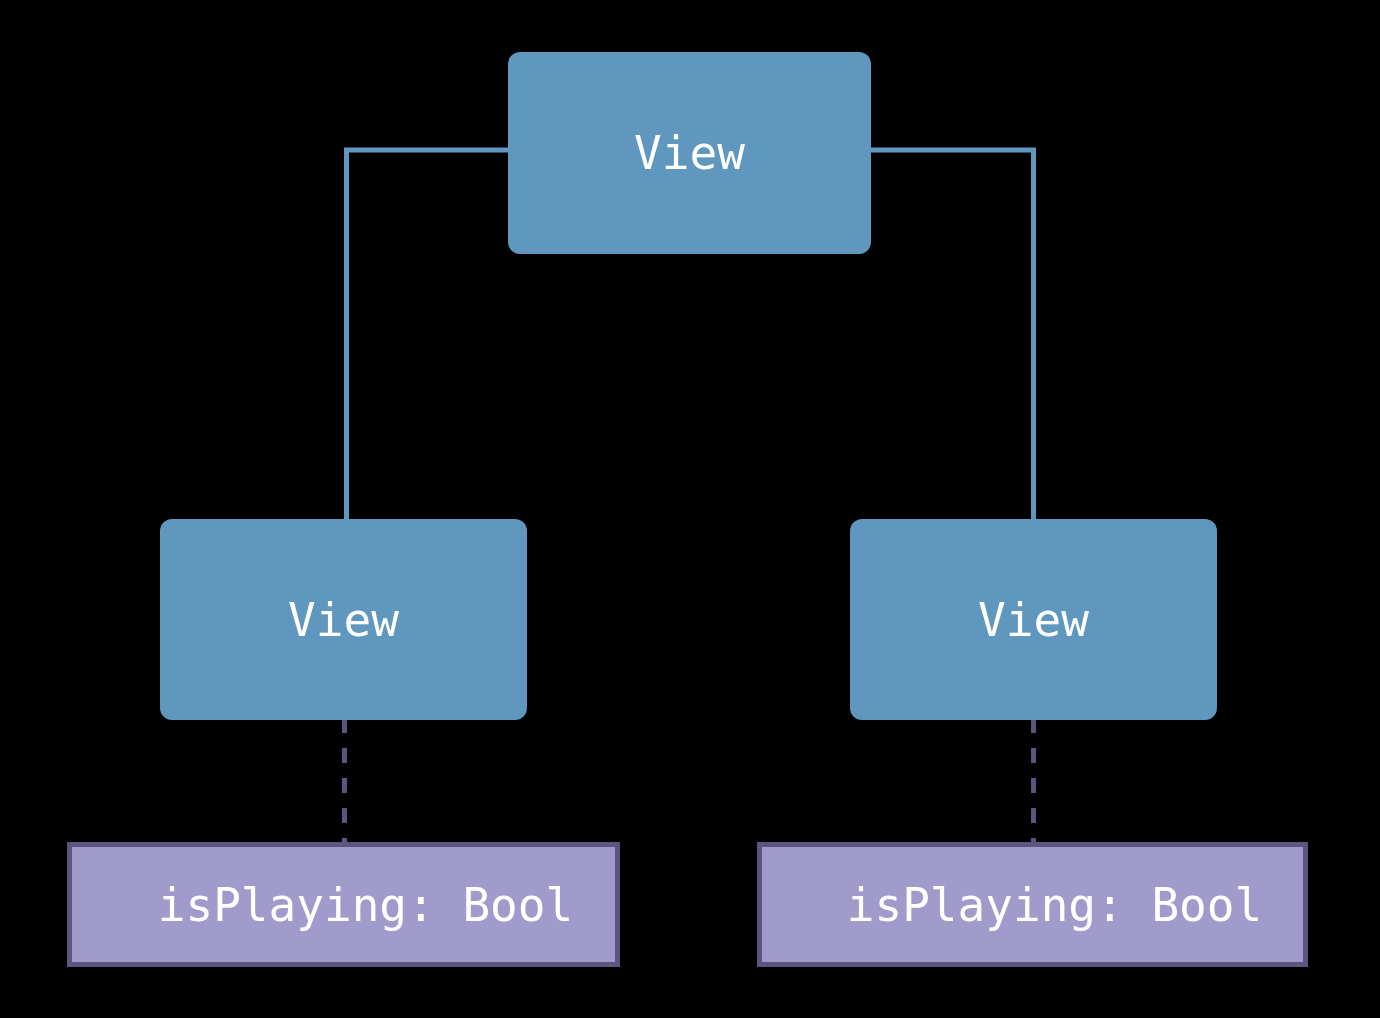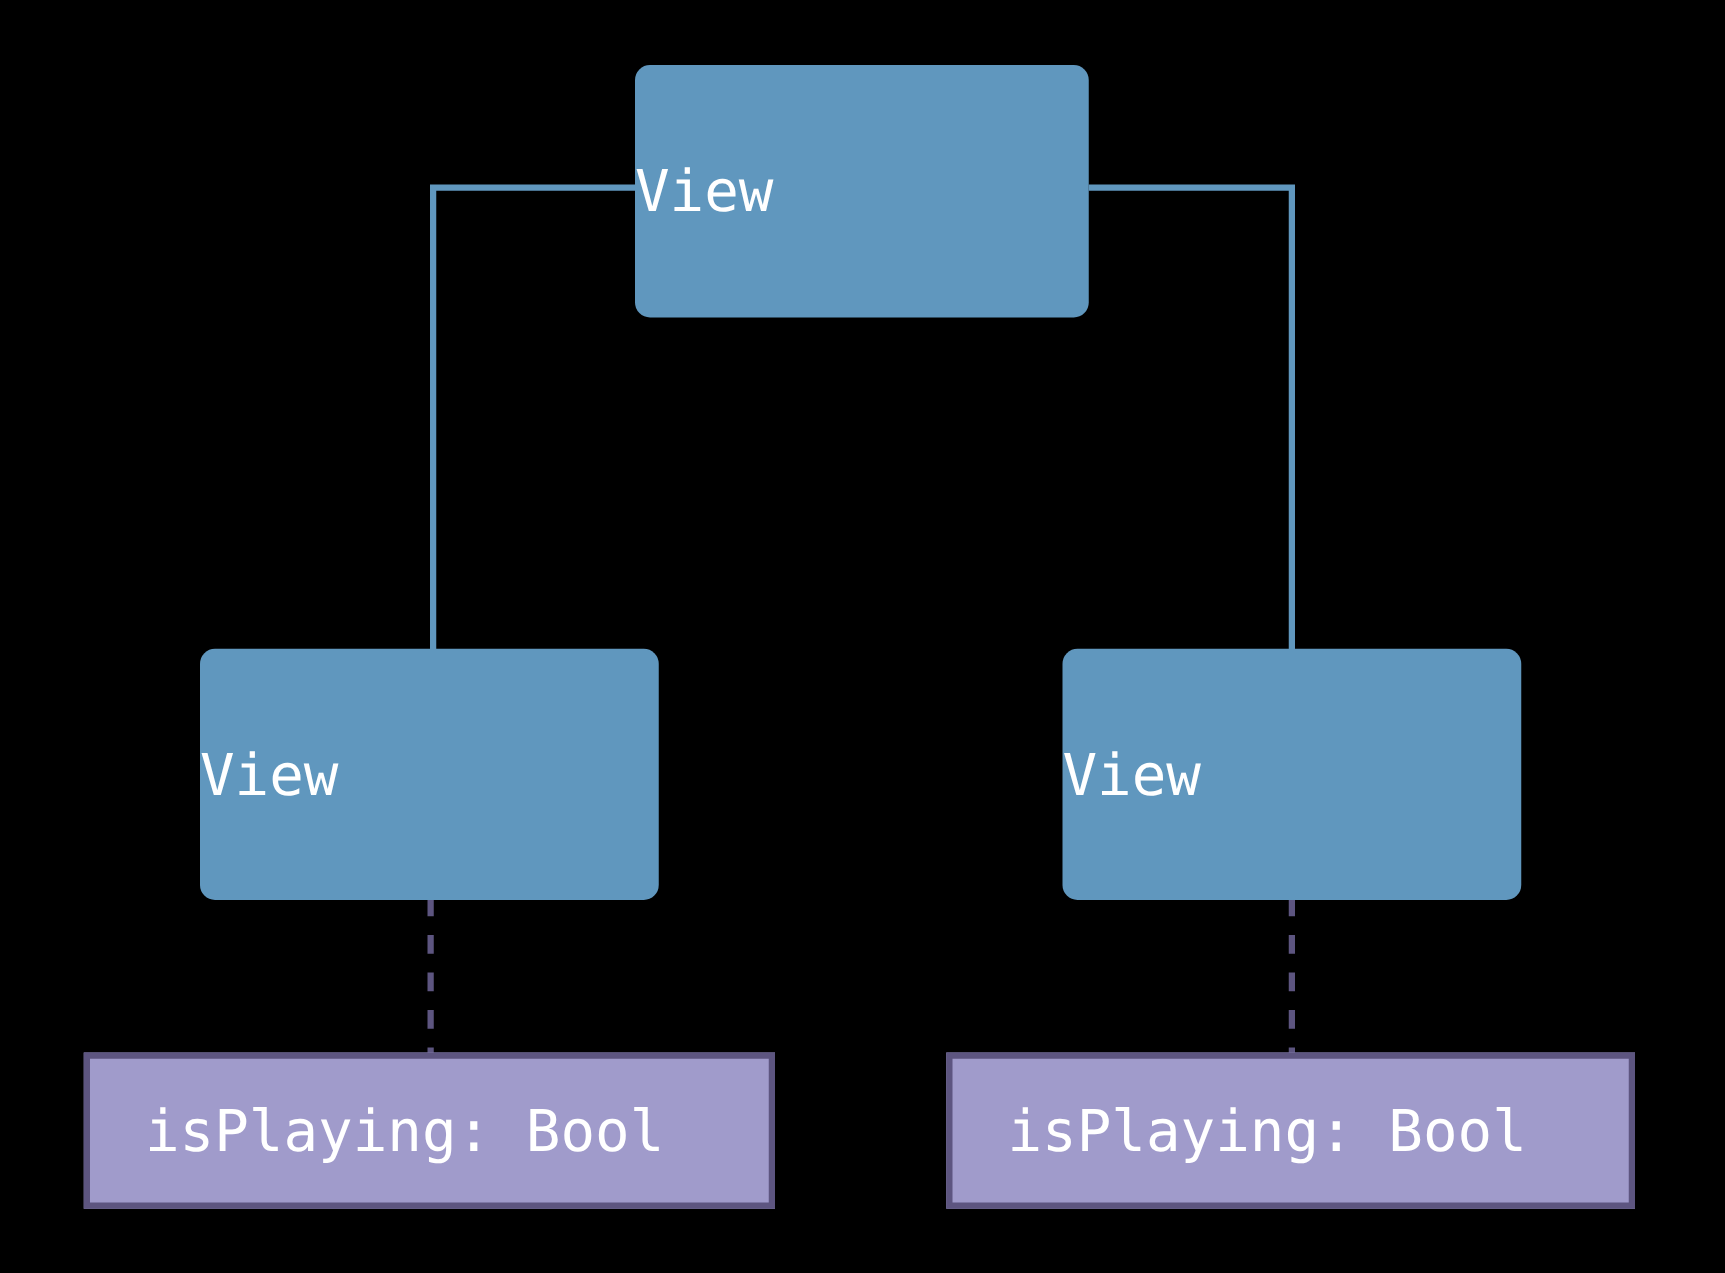--- a/index.html
+++ b/index.html
@@ -24,20 +24,21 @@
     left: 0;
     top: 0;
     width: 1380px;
     height: 1018px;
     pointer-events: none;
   }
   .node {
     position: absolute;
     display: flex;
     align-items: center;
+    justify-content: center;
     box-sizing: border-box;
     color: #ffffff;
     font-family: "DejaVu Sans Mono", "Liberation Mono", monospace;
     font-size: 46px;
     line-height: 1;
     letter-spacing: 0px;
     white-space: nowrap;
   }
   .node-view {
     background: #6097be;

